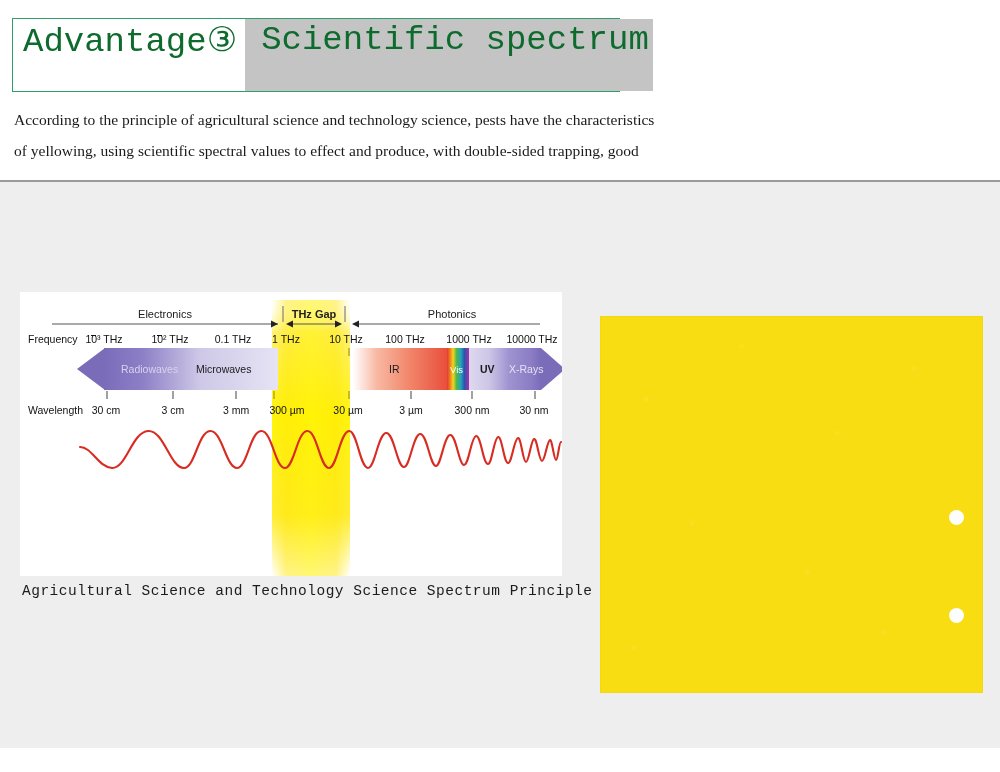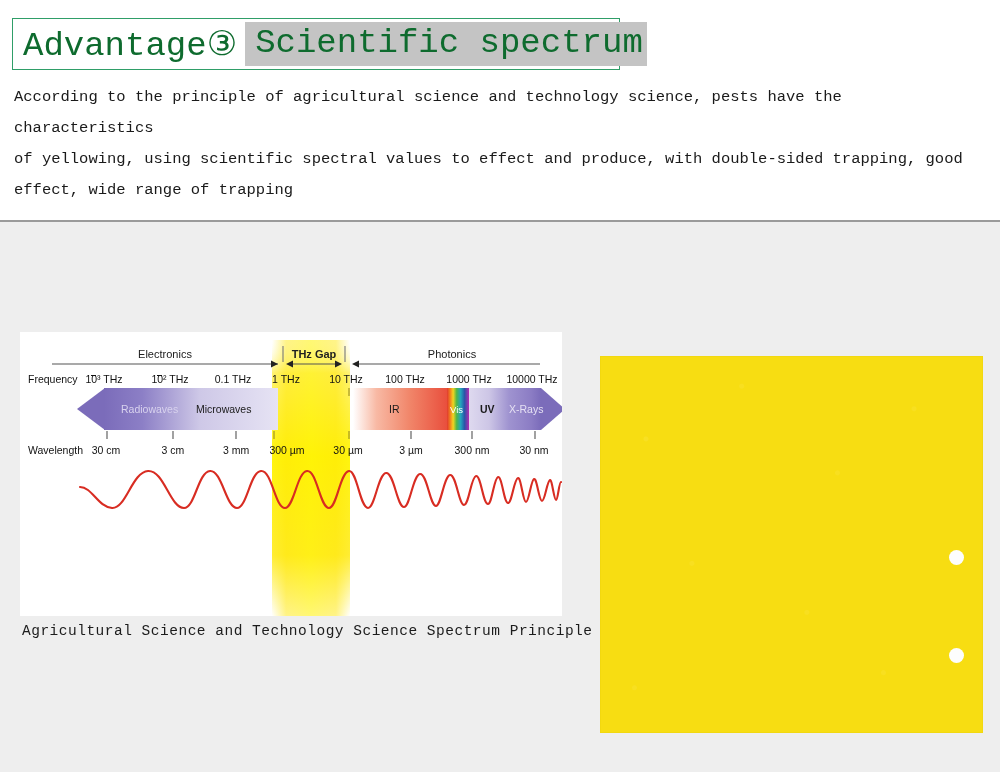--- a/index.html
+++ b/index.html
@@ -16,48 +16,47 @@
   }
 
   
   .top-white {
     background: #ffffff;
     padding: 0;
   }
   .title-box {
     margin: 18px 0 0 12px;
     border: 1px solid #2f9e68;
-    height: 52px;
+    height: 74px;
     width: 608px;
     box-sizing: border-box;
     display: flex;
-    align-items: center;
     padding-left: 10px;
   }
   .title-adv {
     color: #0e6b2e;
     font-family: "Liberation Mono", "DejaVu Sans Mono", monospace;
     font-size: 34px;
     letter-spacing: 0px;
     white-space: nowrap;
   }
   .title-hl {
     color: #0e6b2e;
     background: #c4c4c4;
     font-family: "Liberation Mono", "DejaVu Sans Mono", monospace;
     font-size: 34px;
-    padding: 2px 4px 4px 10px;
+    padding: 2px 4px 4px 16px;
     margin-left: 8px;
     white-space: nowrap;
   }
 
   .body-text {
     margin: 12px 14px 0 14px;
     color: #1a1a1a;
-    font-family: Liberation Mono, monospace;
+    font-family: Liberation Serif, serif;
     font-size: 15.5px;
     line-height: 31px;
     letter-spacing: 0px;
     width: 975px;
   }
 
   .divider {
     margin-top: 14px;
     height: 2px;
     background: #9a9a9a;
@@ -141,21 +140,20 @@
 <div class="top-white">
 
   <div class="title-box">
     <span class="title-adv">Advantage③</span>
     <span class="title-hl">Scientific spectrum</span>
   </div>
 
   <div class="body-text">
     <div>According to the principle of agricultural science and technology science, pests have the characteristics</div>
     <div>of yellowing, using scientific spectral values to effect and produce, with double-sided trapping, good</div>
-    <div>effect, wide range of trapping</div>
   </div>
 
   <div class="divider"></div>
 </div>
 
 <div class="stage">
 
   <div class="figure-card">
     <div class="spec">
       <svg width="542" height="284" viewBox="0 0 542 284" xmlns="http://www.w3.org/2000/svg">

